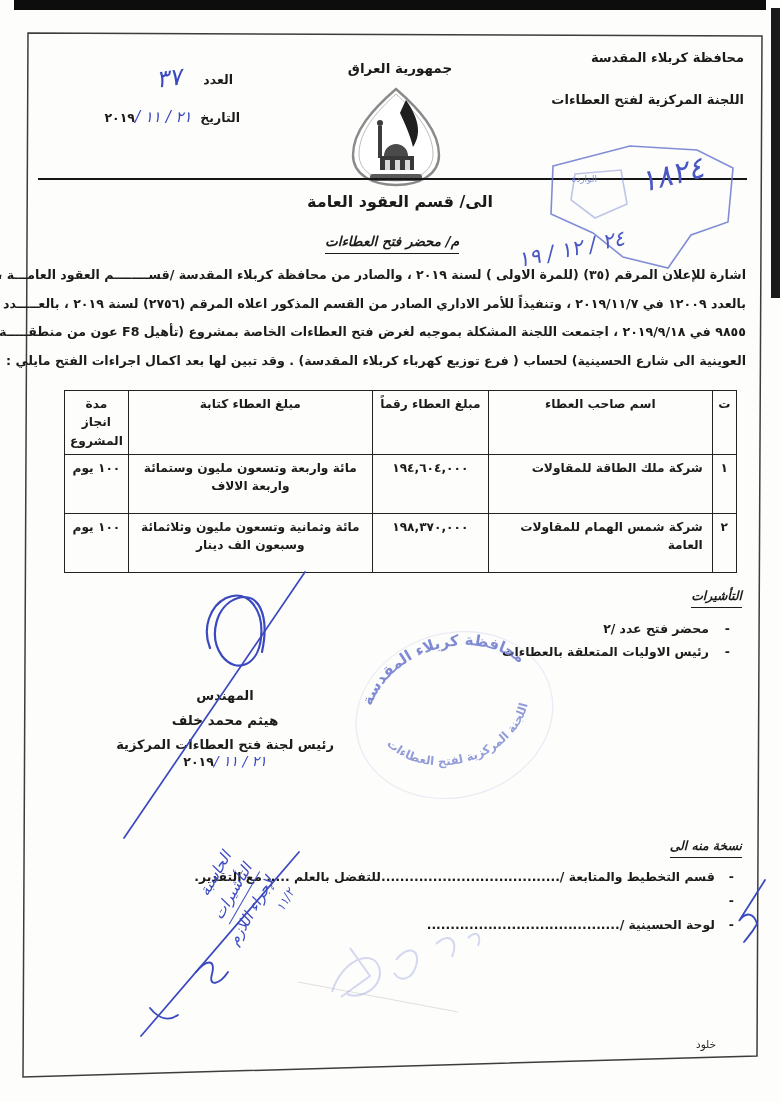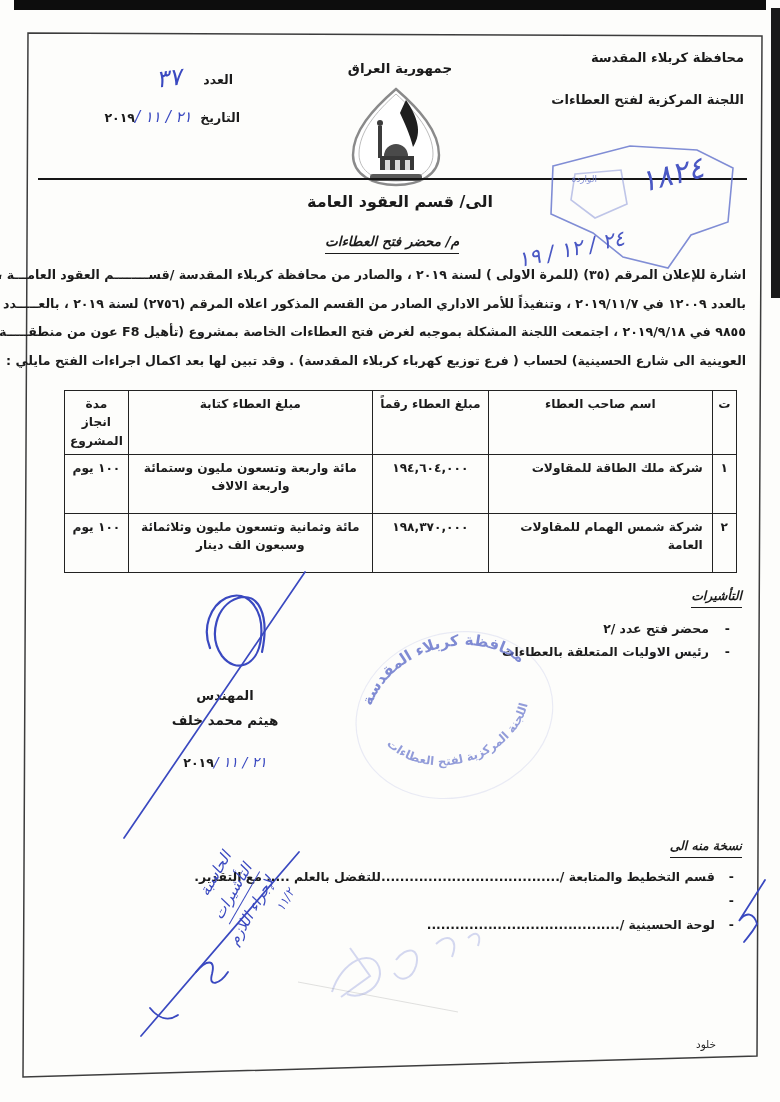--- a/index.html
+++ b/index.html
@@ -49,21 +49,21 @@
   table.bids td.words{padding:4px 9px;}
 
   .attach{right:38px;top:588px;direction:rtl;text-align:right;font-size:12.4px;font-weight:700;}
   .attach .items{margin-top:14px;padding-right:12px;}
   .attach .item{display:flex;flex-direction:row;gap:16px;direction:rtl;line-height:23px;}
 
   .sig{left:100px;top:688px;width:250px;text-align:center;}
   .sig .t1{font-size:13px;font-weight:700;}
   .sig .t2{font-size:13.5px;font-weight:700;margin-top:9px;}
   .sig .t3{font-size:13px;font-weight:700;margin-top:9px;}
-  .sig .t4{font-size:12.5px;font-weight:700;margin-top:26px;direction:rtl;}
+  .sig .t4{font-size:12.5px;font-weight:700;margin-top:1px;direction:rtl;}
   .sig .hd{font-size:14px;font-weight:400;}
 
   .copies{right:38px;top:838px;direction:rtl;text-align:right;font-size:12.4px;font-weight:700;}
   .copies .items{margin-top:12px;padding-right:8px;}
   .copies .item{display:flex;flex-direction:row;gap:14px;direction:rtl;line-height:24px;white-space:nowrap;}
 
   .handnote{left:128px;top:898px;width:175px;transform:rotate(-60deg);transform-origin:50% 50%;
             direction:rtl;text-align:right;}
   .handnote div{font-size:15px;line-height:24px;}
   .handnote .u{border-bottom:1.6px solid #3a49c0;display:inline-block;padding-bottom:1px;}
@@ -192,20 +192,21 @@
     </text>
     <text font-size="12" font-weight="700" fill="#5d6cc9" opacity="0.85">
       <textPath href="#arcBot" startOffset="50%" text-anchor="middle">اللجنة المركزية لفتح العطاءات</textPath>
     </text>
   </g>
 </svg>
 
 <div class="abs sig">
   <div class="t1">المهندس</div>
   <div class="t2">هيثم محمد خلف</div>
+  <div class="t3 nw">رئيس لجنة فتح العطاءات المركزية</div>
   <div class="t4">
     <span class="hd ink hand">٢١ / ١١ /</span><span>٢٠١٩</span>
   </div>
 </div>
 
 <svg class="abs" style="left:0;top:0" width="780" height="1102">
 
   <g stroke="#3a49c0" fill="none" stroke-width="2.2" stroke-linecap="round">
     <path d="M262,652 C270,614 258,592 238,598 C216,605 208,636 222,656 C236,674 258,666 261,638 C264,610 248,588 226,598 C210,606 202,628 210,648"></path>
     <path d="M305,572 L124,838" stroke-width="1.7"></path>

